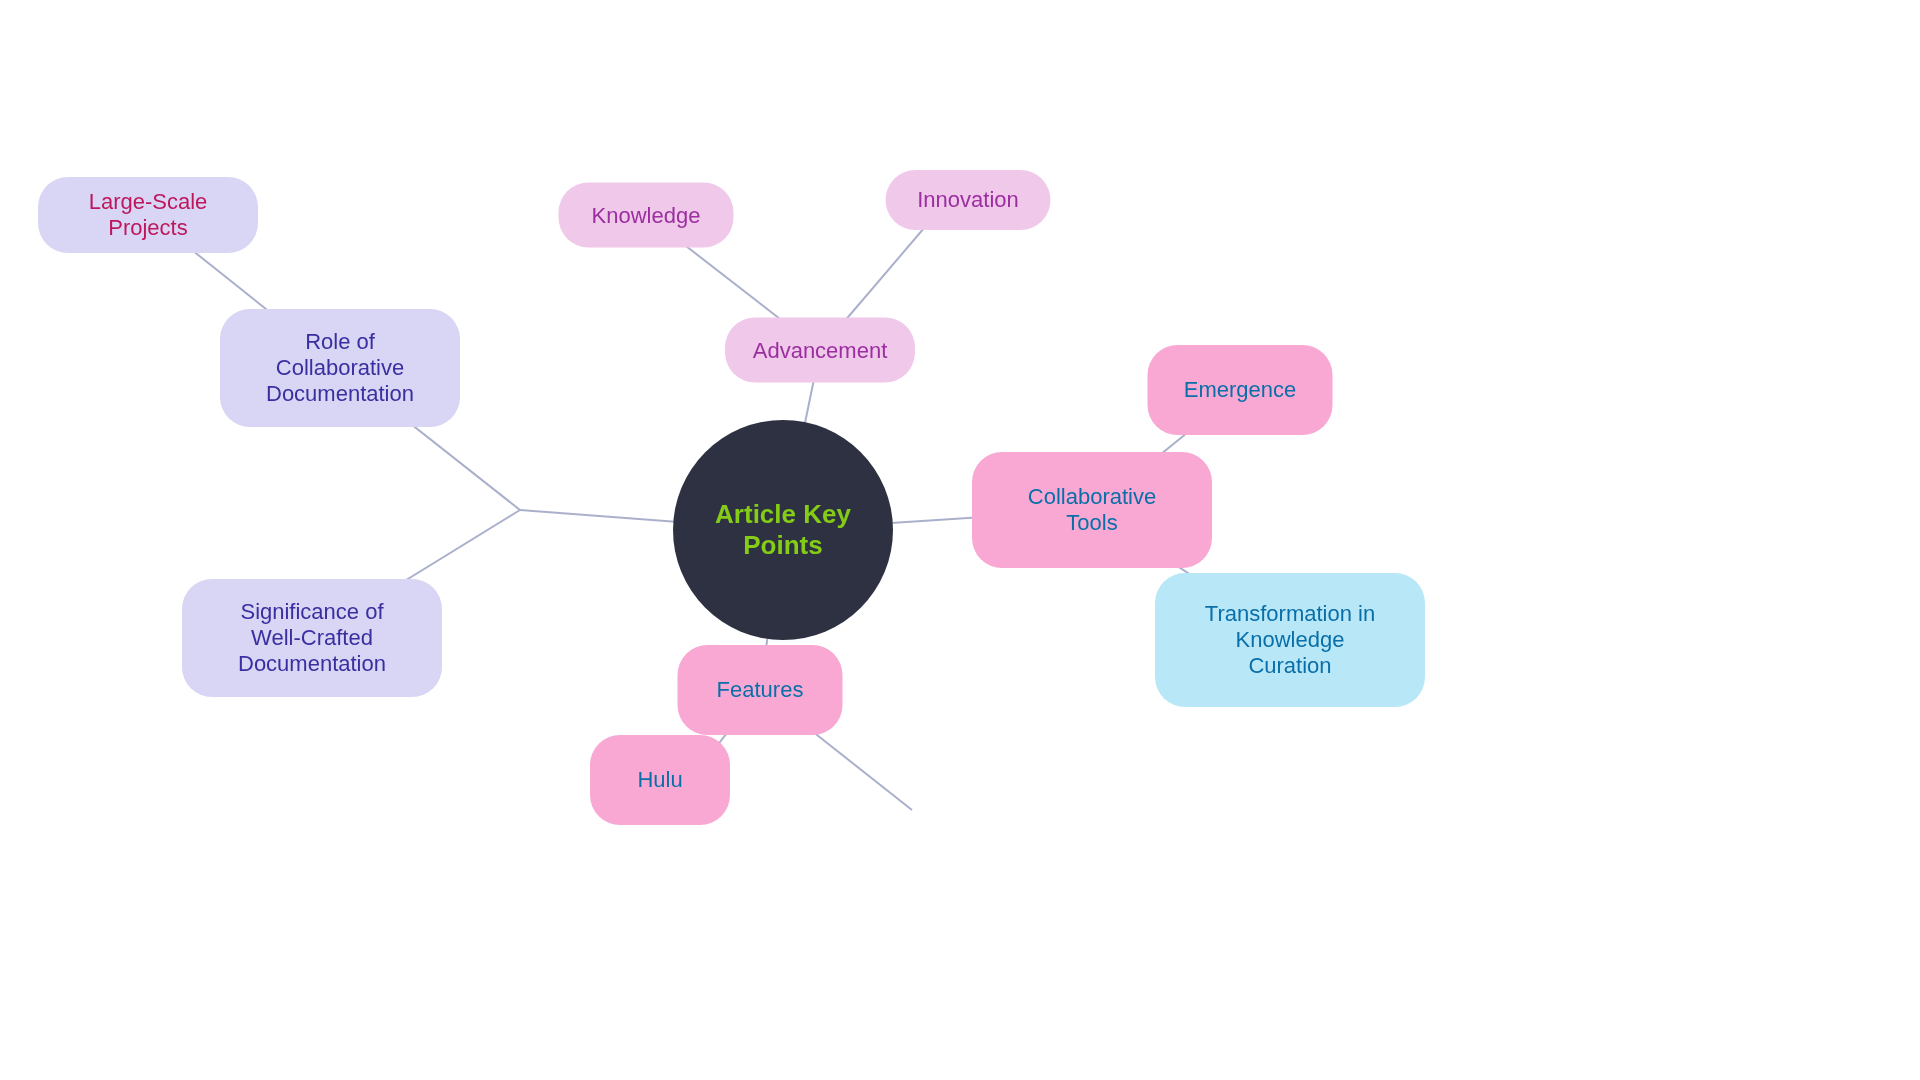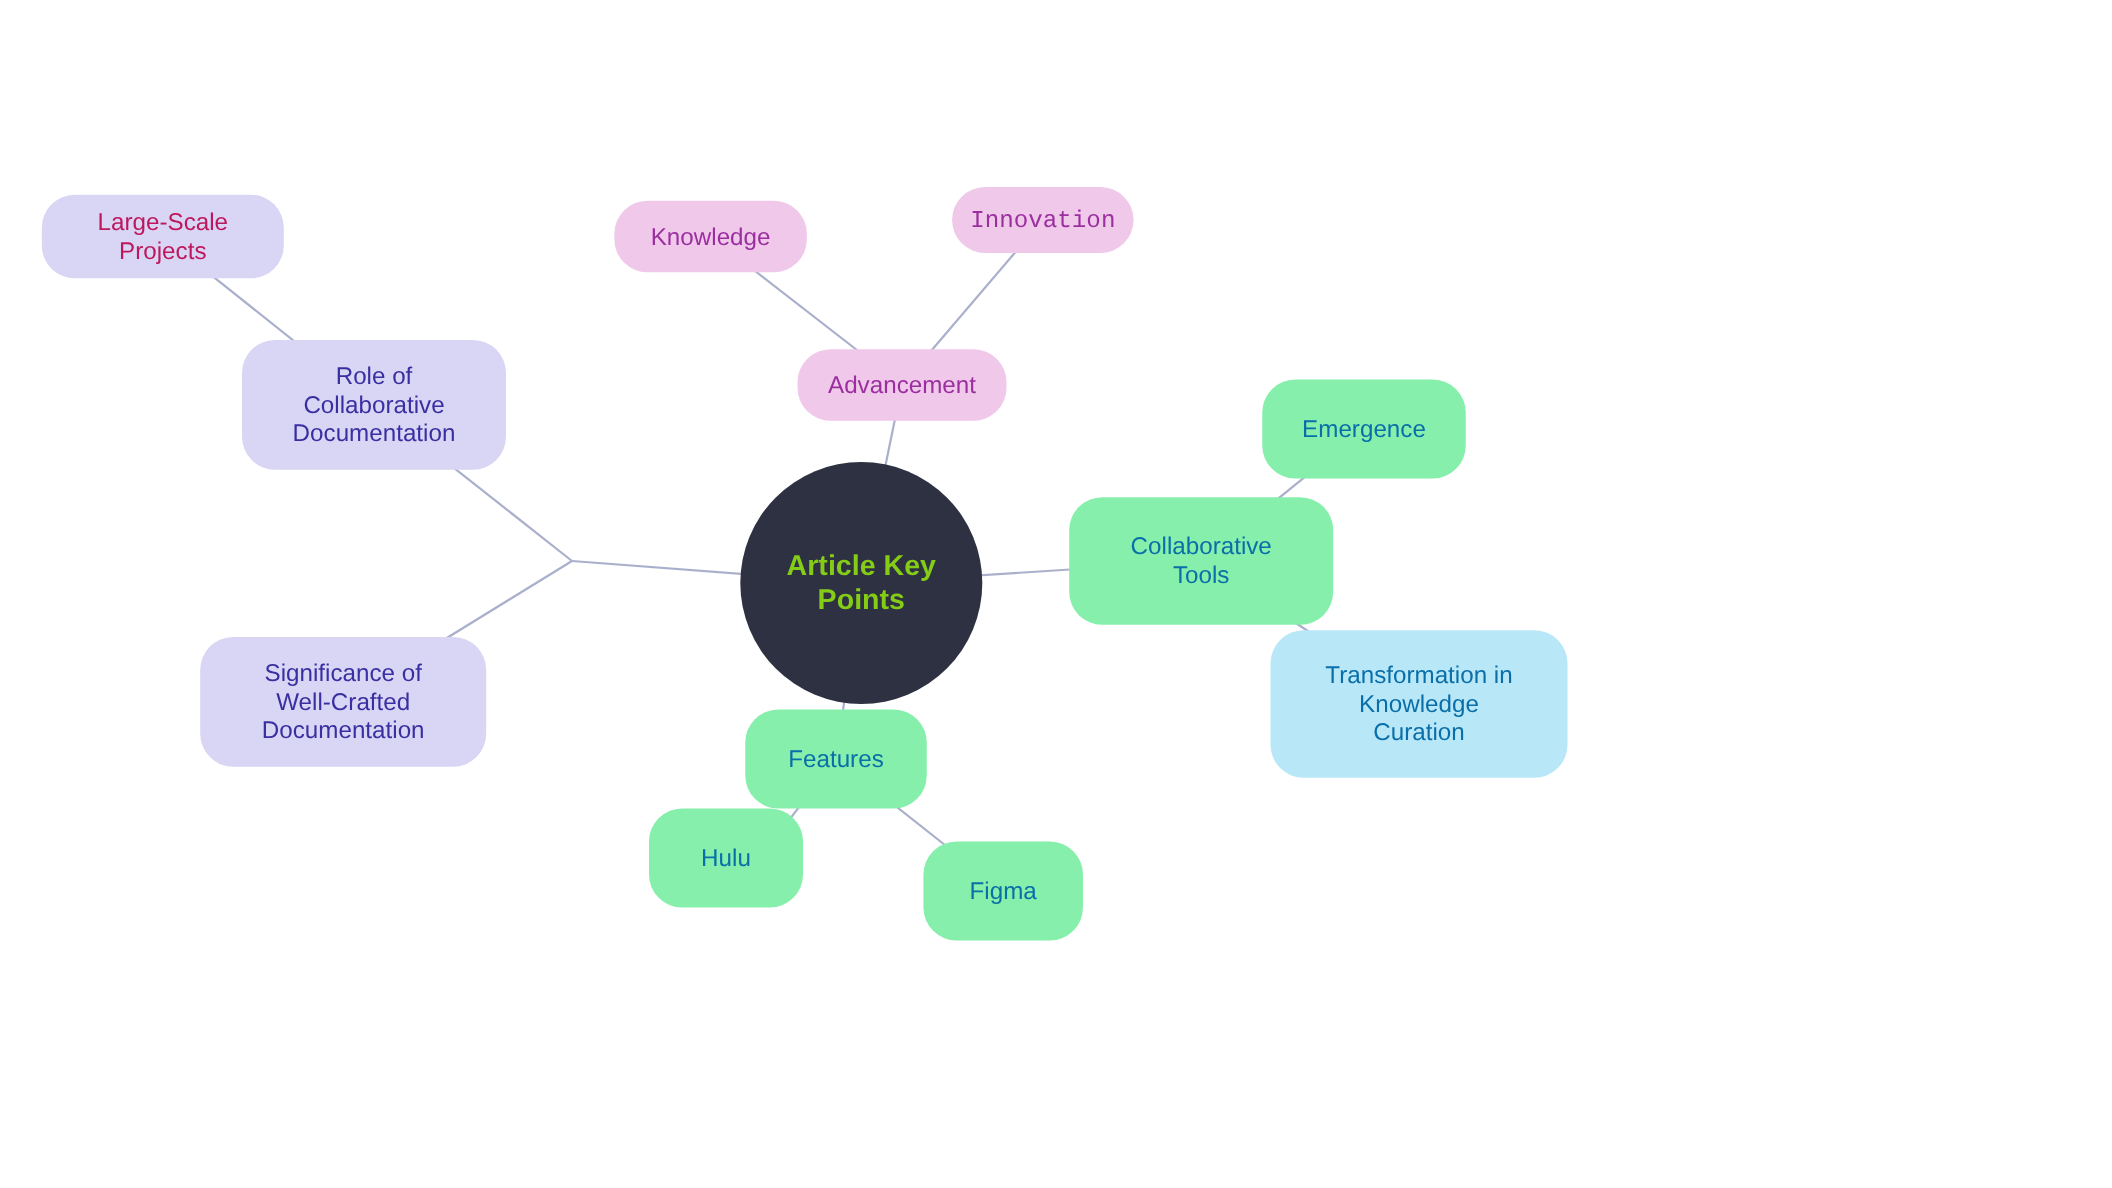--- a/index.html
+++ b/index.html
@@ -65,21 +65,21 @@
       width: 240px;
     }
 
     .node-pink {
       background: #f0c8ea;
       color: #9b2fa0;
       padding: 16px 32px;
     }
 
     .node-blue {
-      background: #86efac;
+      background: #f9a8d4;
       color: #0a6fa8;
       padding: 32px 32px;
     }
 
     .node-blue-large {
       background: #b8e8f8;
       color: #0a6fa8;
       padding: 28px 36px;
       width: 260px;
     }
@@ -102,20 +102,19 @@
       <line x1="783" y1="530" x2="760" y2="690" stroke="#aab0cc" stroke-width="2"></line>
       <line x1="760" y1="690" x2="660" y2="820" stroke="#aab0cc" stroke-width="2"></line>
       <line x1="760" y1="690" x2="912" y2="810" stroke="#aab0cc" stroke-width="2"></line>
     </svg>
 <div class="node node-center" style="left: 783px; top: 530px;">Article Key Points</div>
     <div class="node node-purple node-purple-large" style="left: 340px; top: 368px; width: 240px; min-height: 100px;">Role of Collaborative Documentation</div>
     <div class="node node-purple" style="left: 148px; top: 215px; width: 220px; min-height: 60px;">Large-Scale Projects</div>
     <div class="node node-purple node-purple-large" style="left: 312px; top: 638px; width: 260px; min-height: 100px;">Significance of Well-Crafted Documentation</div>
     <div class="node node-pink" style="left: 820px; top: 350px; width: 190px; min-height: 65px;">Advancement</div>
     <div class="node node-pink" style="left: 646px; top: 215px; width: 175px; min-height: 65px;">Knowledge</div>
-    <div class="node node-pink" style="left: 948px; top: 200px; width: 165px; min-height: 60px; font-family: Liberation Mono, monospace;">Innovation</div>
+    <div class="node node-pink" style="left: 968px; top: 200px; width: 165px; min-height: 60px;">Innovation</div>
     <div class="node node-blue" style="left: 1092px; top: 510px; width: 240px; min-height: 70px;">Collaborative Tools</div>
     <div class="node node-blue" style="left: 1240px; top: 390px; width: 185px; min-height: 65px;">Emergence</div>
     <div class="node node-blue node-blue-large" style="left: 1290px; top: 640px; width: 270px; min-height: 100px;">Transformation in Knowledge Curation</div>
     <div class="node node-blue" style="left: 760px; top: 690px; width: 165px; min-height: 65px;">Features</div>
     <div class="node node-blue" style="left: 660px; top: 780px; width: 140px; min-height: 60px;">Hulu</div>
-    <div class="node node-blue" style="left: 912px; top: 810px; width: 145px; min-height: 60px;">Figma</div>
   </div>
 
 </body></html>

